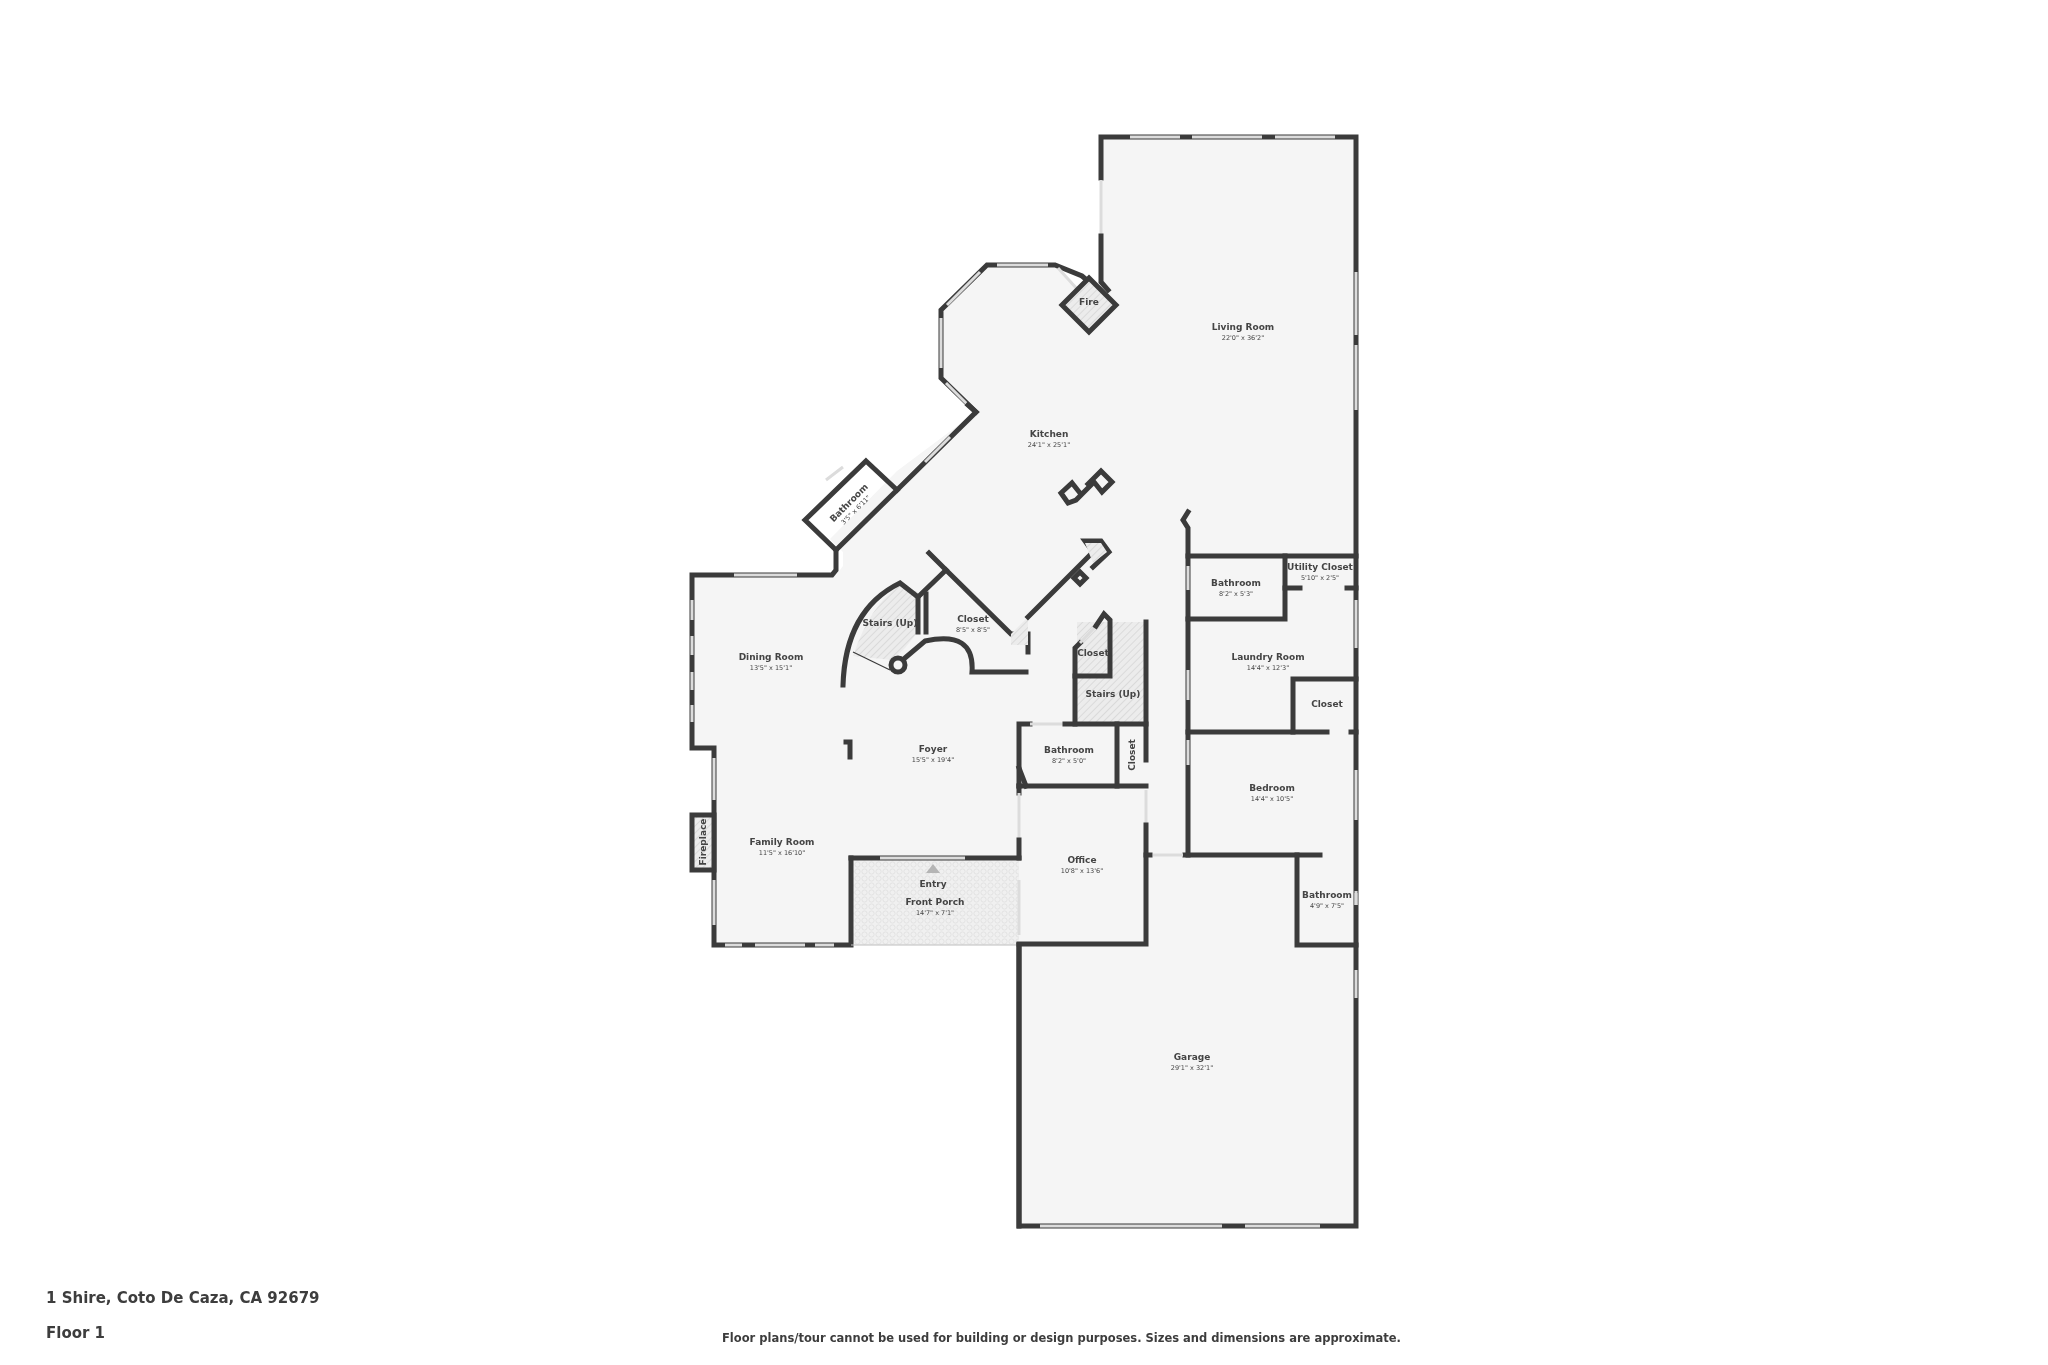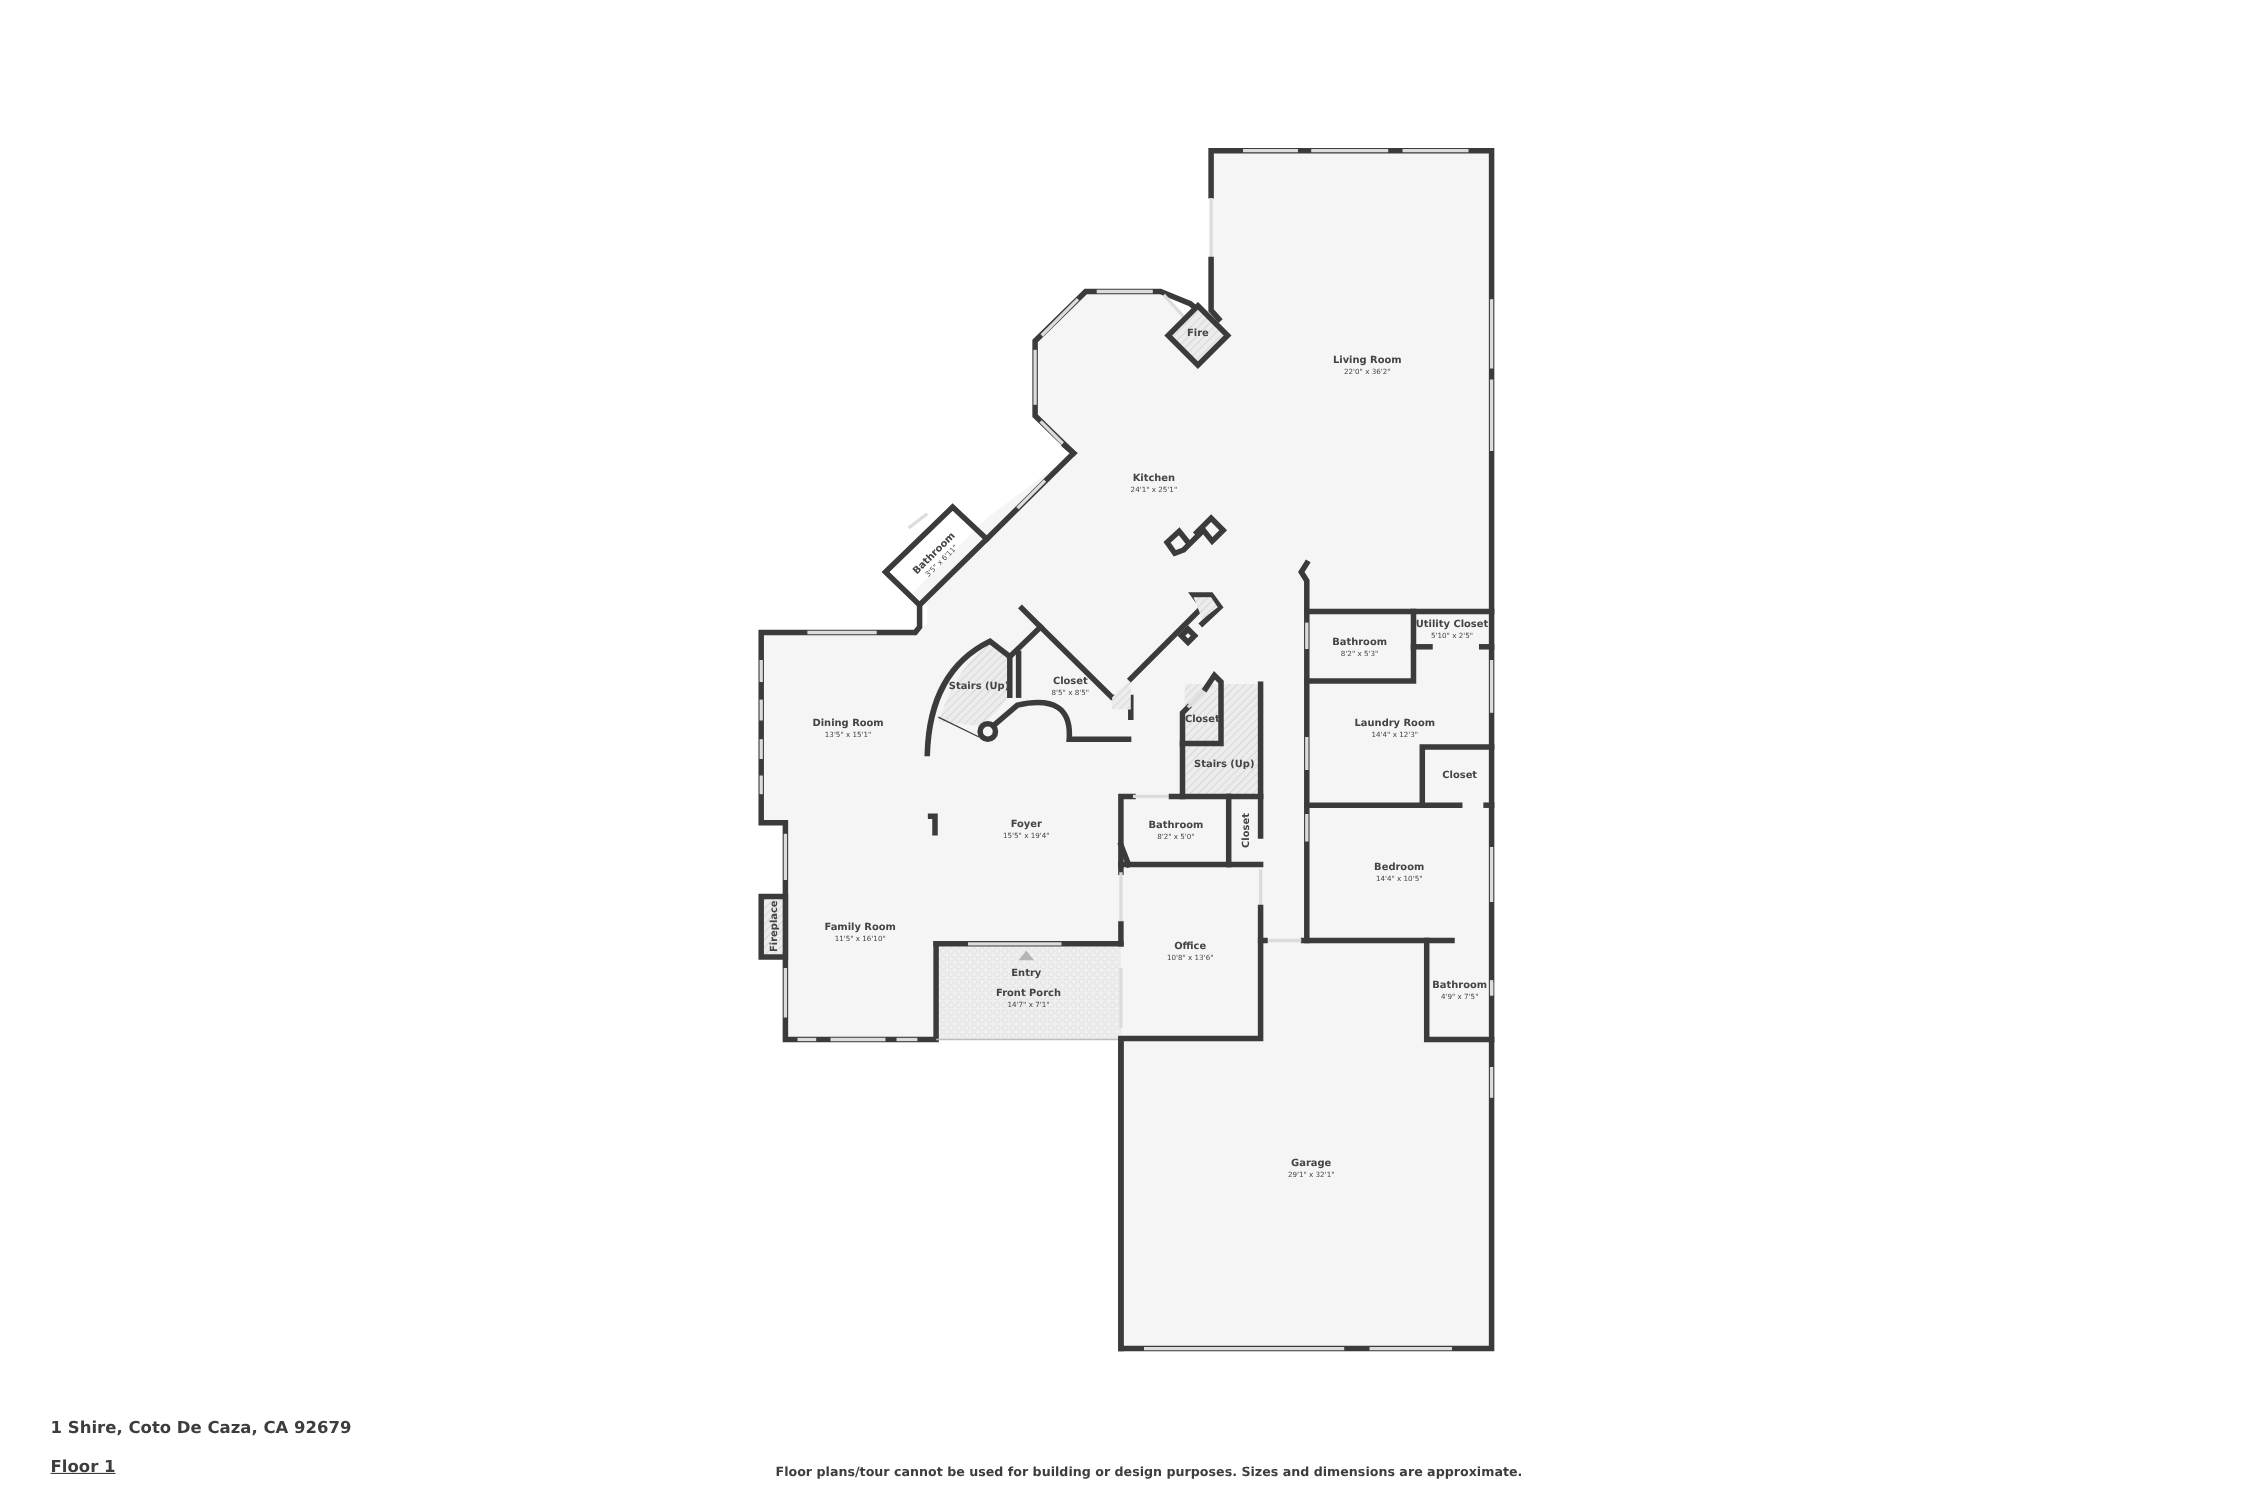--- a/index.html
+++ b/index.html
@@ -8,22 +8,22 @@
   .floor{fill:#f5f5f5;stroke:none;}
   .wall{fill:none;stroke:#3b3b3b;stroke-width:5;stroke-linejoin:miter;stroke-linecap:square;}
   .thin{fill:none;stroke:#3b3b3b;stroke-width:1.2;}
   .win{stroke:#dcdcdc;stroke-width:3;fill:none;}
   .hatch{fill:url(#hatch);}
   .porch{fill:url(#dots);}
   .room-name{font-family:"DejaVu Sans","Liberation Sans",sans-serif;font-size:9px;font-weight:bold;fill:#444444;text-anchor:middle;}
   .room-dim{font-family:"DejaVu Sans","Liberation Sans",sans-serif;font-size:6.5px;fill:#444444;text-anchor:middle;}
   .footer{position:absolute;color:#3d3d3d;font-weight:bold;font-family:"DejaVu Sans","Liberation Sans",sans-serif;margin-left:12px;}
   #address{left:34px;top:1289px;font-size:15px;}
-  #floor-label{left:34px;top:1324px;font-size:15px;text-decoration:underline;}
-  #disclaimer{left:693px;top:1331px;font-size:11.5px;}
+  #floor-label{left:34px;top:1324px;font-size:15px;}
+  #disclaimer{left:710px;top:1331px;font-size:11.5px;}
 </style>
 </head>
 <body>
 
 <svg id="plan" viewBox="0 0 2048 1365" xmlns="http://www.w3.org/2000/svg">
   <defs>
     <pattern id="hatch" width="5" height="5" patternUnits="userSpaceOnUse" patternTransform="rotate(45)">
       <rect width="5" height="5" fill="#ececec"></rect>
       <line x1="0" y1="0" x2="0" y2="5" stroke="#c8c8c8" stroke-width="1"></line>
     </pattern>

